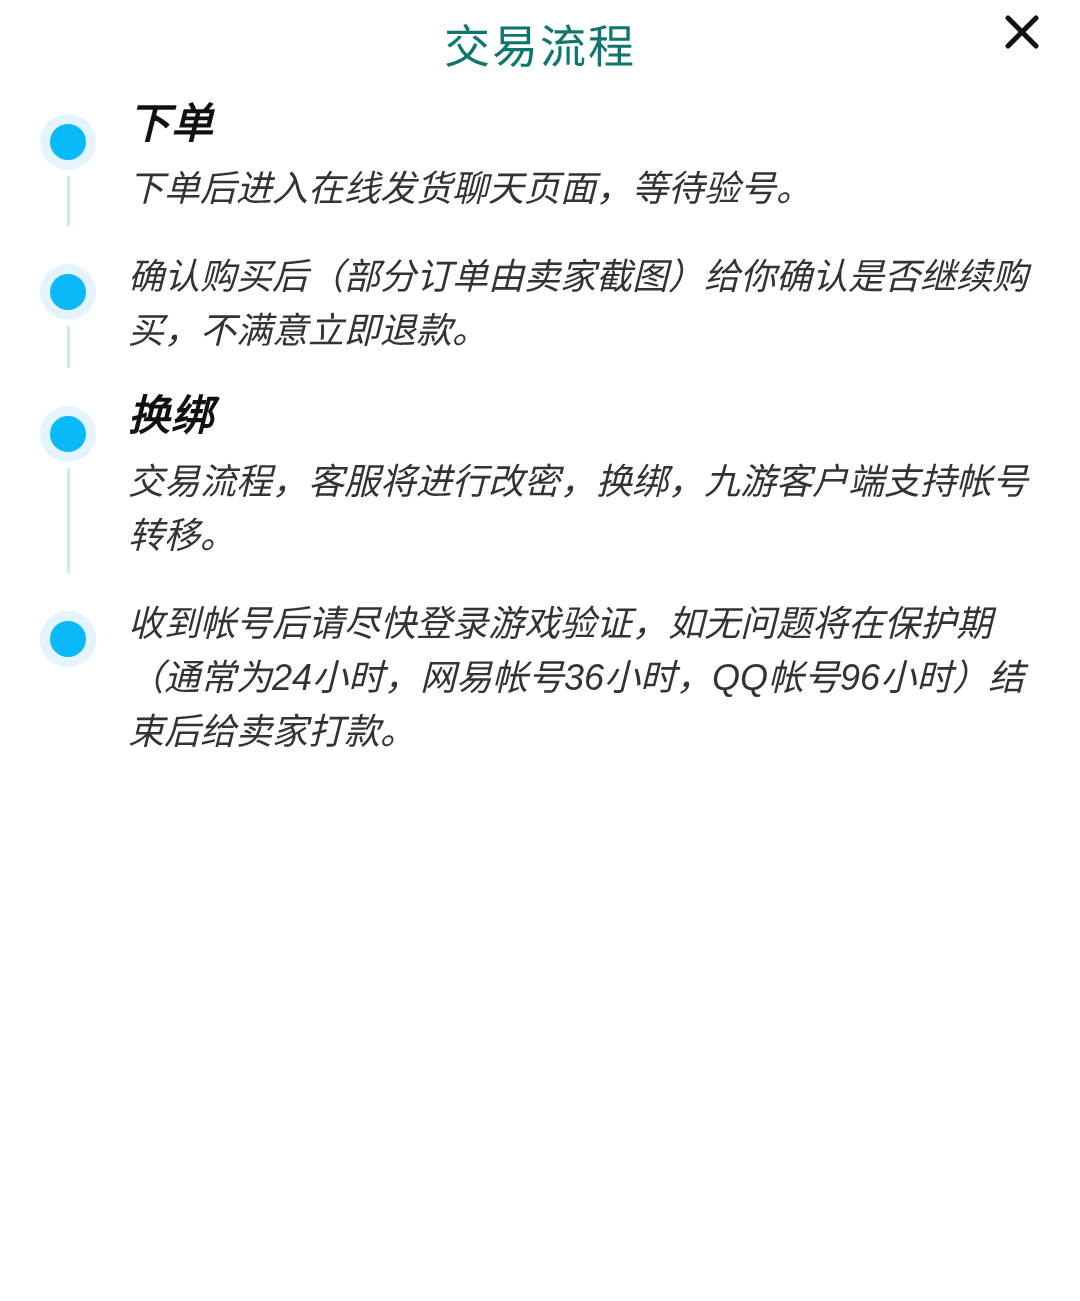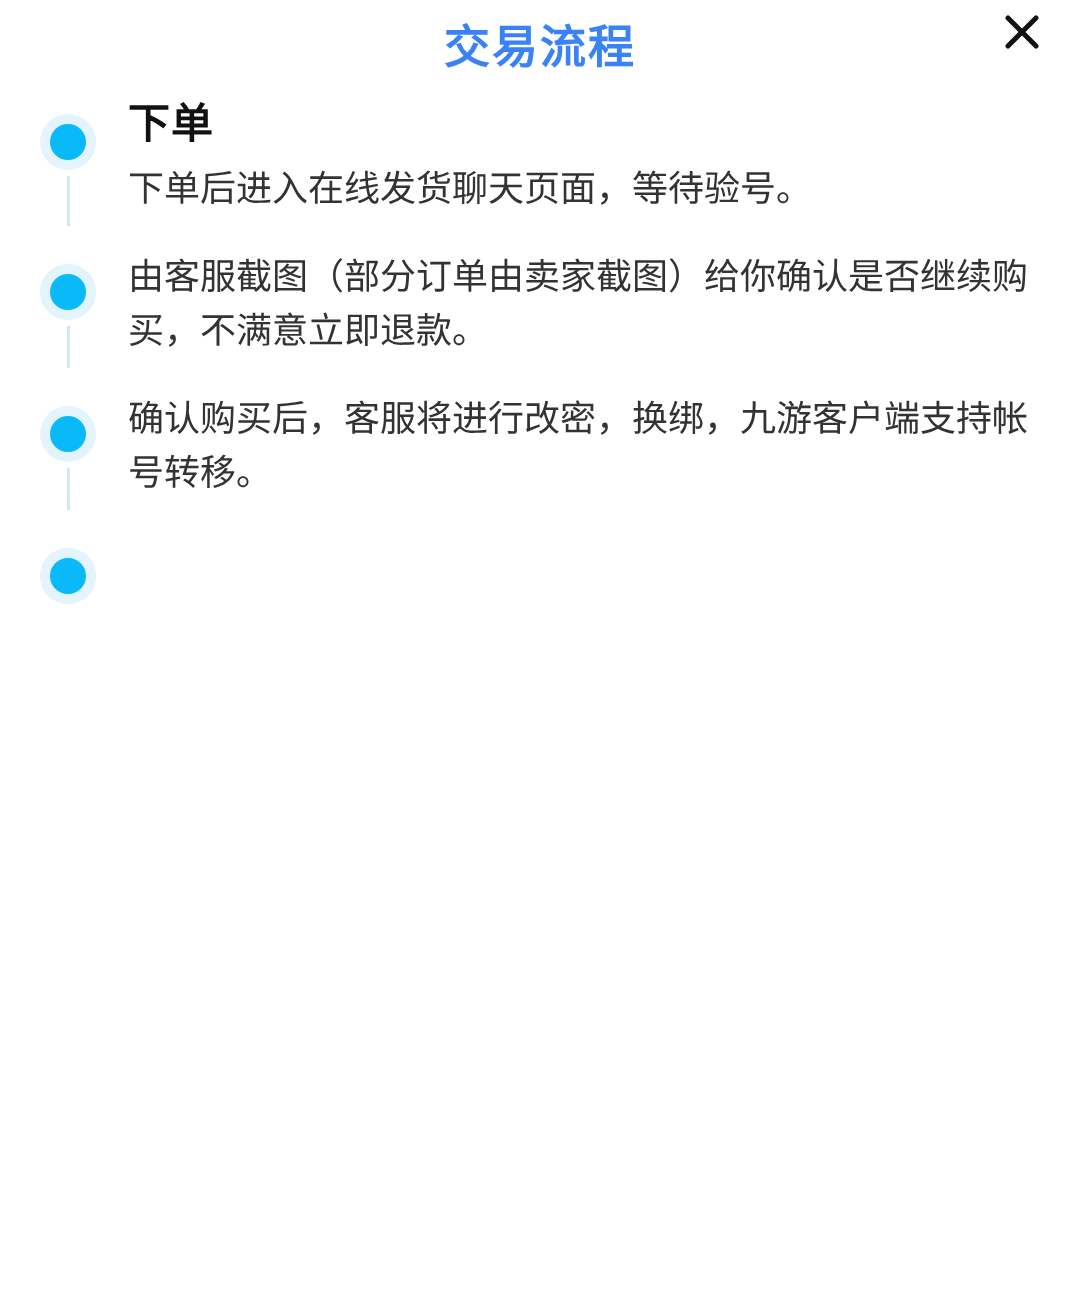--- a/index.html
+++ b/index.html
@@ -22,23 +22,23 @@
   }
   .header {
     position: relative;
     height: 86px;
     display: flex;
     align-items: center;
     justify-content: center;
   }
   .header-title {
     font-size: 46px;
-    font-weight: bold;
+    font-weight: normal;
     letter-spacing: 2px;
-    color: #3b82f6;
+    color: #0f766e;
   }
   .close-button {
     position: absolute;
     right: 28px;
     top: 2px;
     width: 60px;
     height: 60px;
     display: flex;
     align-items: center;
     justify-content: center;
@@ -53,20 +53,21 @@
   .steps {
     position: relative;
     padding: 14px 0 0 0;
   }
   .step {
     position: relative;
     display: block;
     padding-left: 128px;
     padding-right: 34px;
     min-height: 0;
+    font-style: italic;
   }
   .step-marker {
     position: absolute;
     left: 40px;
     top: 14px;
     width: 56px;
     height: 56px;
     border-radius: 50%;
     background: #e3f4fd;
     display: flex;
@@ -130,39 +131,41 @@
       <div class="step-line"></div>
       <div class="step-title">下单</div>
       <div class="step-desc">下单后进入在线发货聊天页面，等待验号。</div>
     </div>
 
     <div class="step">
       <div class="step-marker">
         <div class="step-dot"></div>
       </div>
       <div class="step-line"></div>
-      <div class="step-desc">由客服截图（部分订单由卖家截图）给你确认是否继续购买，不满意立即退款。</div>
+      <div class="step-desc">确认购买后（部分订单由卖家截图）给你确认是否继续购买，不满意立即退款。</div>
     </div>
 
     <div class="step">
       <div class="step-marker">
         <div class="step-dot"></div>
       </div>
       <div class="step-line"></div>
-      <div class="step-desc">确认购买后，客服将进行改密，换绑，九游客户端支持帐号转移。</div>
+      <div class="step-title">换绑</div>
+      <div class="step-desc">交易流程，客服将进行改密，换绑，九游客户端支持帐号转移。</div>
     </div>
 
     <div class="step">
       <div class="step-marker">
         <div class="step-dot"></div>
       </div>
       <div class="step-line"></div>
     </div>
 
     <div class="step">
       <div class="step-marker">
         <div class="step-dot"></div>
       </div>
 
+      <div class="step-desc">收到帐号后请尽快登录游戏验证，如无问题将在保护期（通常为24小时，网易帐号36小时，QQ帐号96小时）结束后给卖家打款。</div>
     </div>
 
   </div>
 </div>
 
 </body></html>

